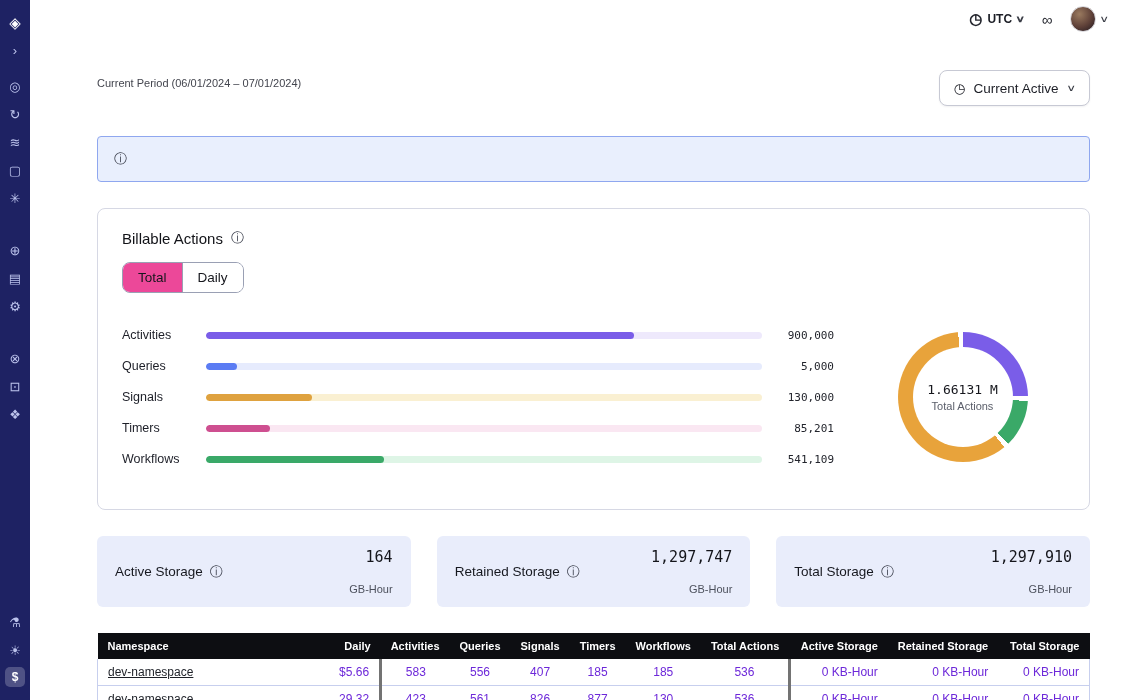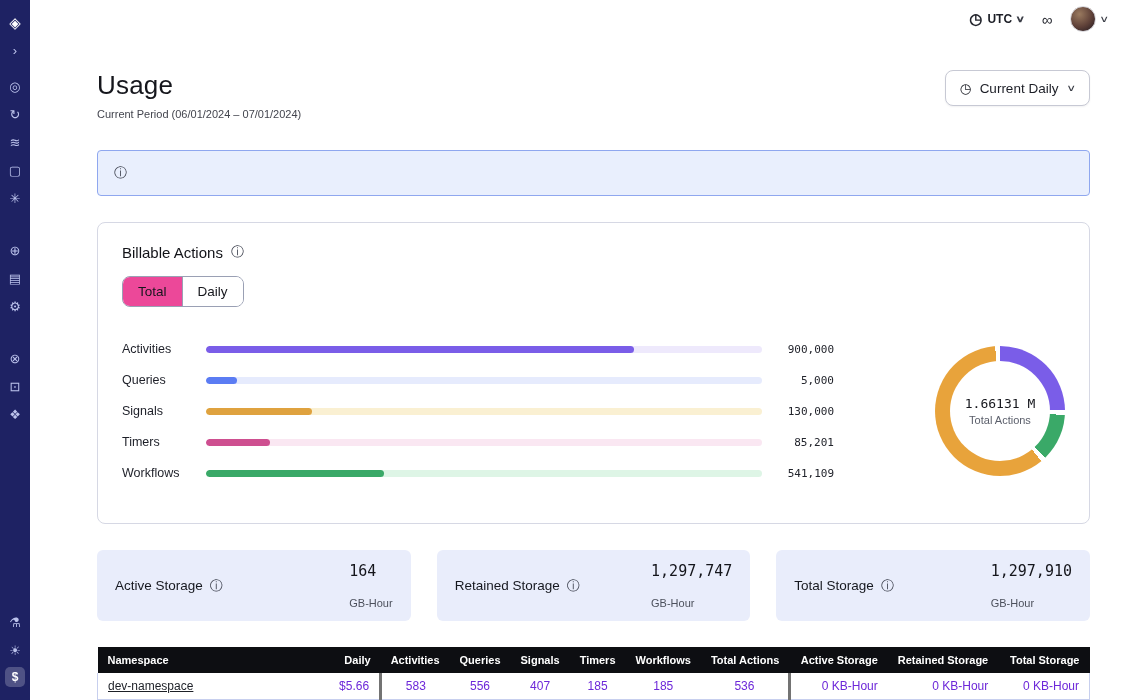--- a/index.html
+++ b/index.html
@@ -42,32 +42,32 @@
   .tab.active{background:#ec4899;font-weight:500}
 
   .chart-area{display:flex;align-items:center;margin-top:18px;gap:26px}
   .bars{flex:1}
   .bar-row{display:flex;align-items:center;margin:17px 0}
   .bar-label{width:84px;font-size:12.5px;color:#1d1f28}
   .bar-track{flex:1;height:7px;border-radius:4px;position:relative;overflow:hidden;background:#eee}
   .bar-fill{display:block;height:100%;border-radius:4px}
   .bar-value{width:72px;text-align:right;font-family:"DejaVu Sans Mono",monospace;font-size:11px;color:#22242c}
 
-  .donut-wrap{width:205px;display:flex;justify-content:flex-end}
+  .donut-wrap{width:205px;display:flex;justify-content:center}
   .donut{width:130px;height:130px;border-radius:50%;position:relative}
   .donut::after{content:"";position:absolute;inset:15px;background:#fff;border-radius:50%}
   .donut-center{position:absolute;inset:0;z-index:1;display:flex;flex-direction:column;align-items:center;justify-content:center;gap:3px}
   .donut-value{font-family:"DejaVu Sans Mono",monospace;font-size:13px;color:#16171d}
   .donut-label{font-size:11px;color:#5a5e6a}
 
   
   .storage-grid{display:grid;grid-template-columns:1fr 1fr 1fr;gap:26px;margin-top:26px}
   .storage-card{background:#e9edfb;border-radius:6px;padding:12px 18px;display:flex;justify-content:space-between;align-items:center;min-height:58px}
   .storage-label{font-size:13.5px;color:#16181f;display:flex;gap:7px;align-items:center}
-  .storage-val{}
+  .storage-val{text-align:right}
   .storage-num{font-family:"DejaVu Sans Mono",monospace;font-size:15px;color:#14151b}
   .storage-unit{font-size:11px;color:#4c505c;margin-top:17px}
 
   
   .usage-table{width:100%;border-collapse:collapse;margin-top:26px}
   .usage-table thead th{background:#0d0e12;color:#fff;font-size:11px;font-weight:700;padding:7px 10px;text-align:right;white-space:nowrap}
   .usage-table thead th.c-name{text-align:left}
   .usage-table thead th.ac{text-align:center}
   .usage-table tbody td{font-size:12px;padding:6px 10px;border-bottom:1px solid #c7cfee;background:#fff;white-space:nowrap;text-align:right}
   .usage-table tbody td:first-child{border-left:1px solid #c7cfee}
@@ -114,26 +114,25 @@
   <div class="avatar-wrap">
     <span class="avatar"></span>
     <span class="chev">∨</span>
   </div>
 </header>
 
 <main class="main">
 
   <div class="page-head">
     <div>
-      <h1>Usage</h1>
       <div class="subtitle">Current Period (06/01/2024 – 07/01/2024)</div>
     </div>
     <button class="period-btn">
       <span>◷</span>
-      <span>Current Daily</span>
+      <span>Current Active</span>
       <span class="chev">∨</span>
     </button>
   </div>
 
   <div class="banner">
     <span class="info-i">ⓘ</span>
   </div>
 
   <section class="card">
     <div class="card-title">

